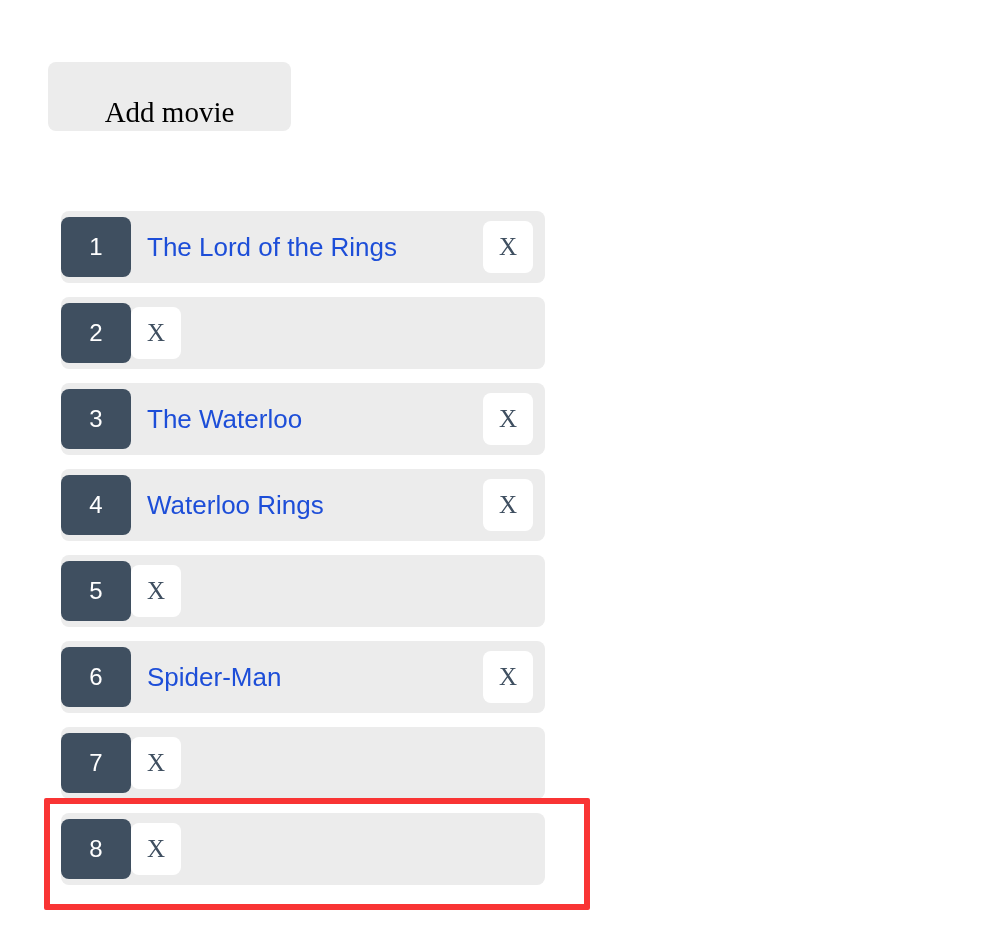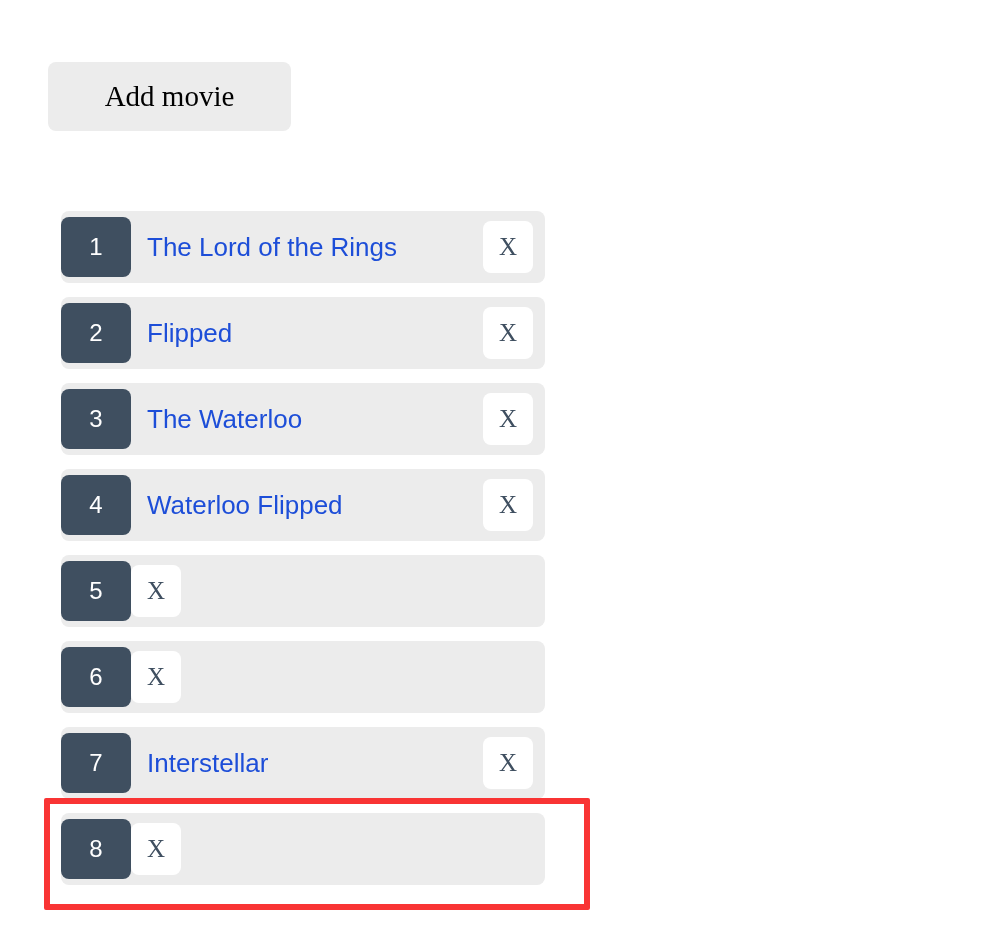--- a/index.html
+++ b/index.html
@@ -24,21 +24,21 @@
     width: 243px;
     height: 69px;
     background: #ececec;
     border: none;
     border-radius: 8px;
     font-family: "Liberation Serif", serif;
     font-size: 29px;
     color: #000000;
     line-height: 69px;
     text-align: center;
-    padding: 0;
+    padding: 16px;
     cursor: pointer;
     box-sizing: border-box;
   }
 
   
   #movie-list {
     position: absolute;
     left: 61px;
     top: 211px;
     width: 484px;
@@ -118,44 +118,43 @@
 <button id="add-movie-button">Add movie</button>
 
 <ul id="movie-list">
     <li class="movie-row">
       <div class="rank-badge">1</div>
       <div class="movie-title">The Lord of the Rings</div>
       <button class="remove-button">X</button>
     </li>
     <li class="movie-row">
       <div class="rank-badge">2</div>
-      <div class="movie-title">Flipped</div>
       <button class="remove-button">X</button>
     </li>
     <li class="movie-row">
       <div class="rank-badge">3</div>
       <div class="movie-title">The Waterloo</div>
       <button class="remove-button">X</button>
     </li>
     <li class="movie-row">
       <div class="rank-badge">4</div>
-      <div class="movie-title">Waterloo Flipped</div>
+      <div class="movie-title">Waterloo Rings</div>
       <button class="remove-button">X</button>
     </li>
     <li class="movie-row">
       <div class="rank-badge">5</div>
       <button class="remove-button">X</button>
     </li>
     <li class="movie-row">
       <div class="rank-badge">6</div>
+      <div class="movie-title">Spider-Man</div>
       <button class="remove-button">X</button>
     </li>
     <li class="movie-row">
       <div class="rank-badge">7</div>
-      <div class="movie-title">Interstellar</div>
       <button class="remove-button">X</button>
     </li>
     <li class="movie-row">
       <div class="rank-badge">8</div>
       <button class="remove-button">X</button>
     </li>
   </ul>
 
 <div id="annotation-highlight"></div>
 

